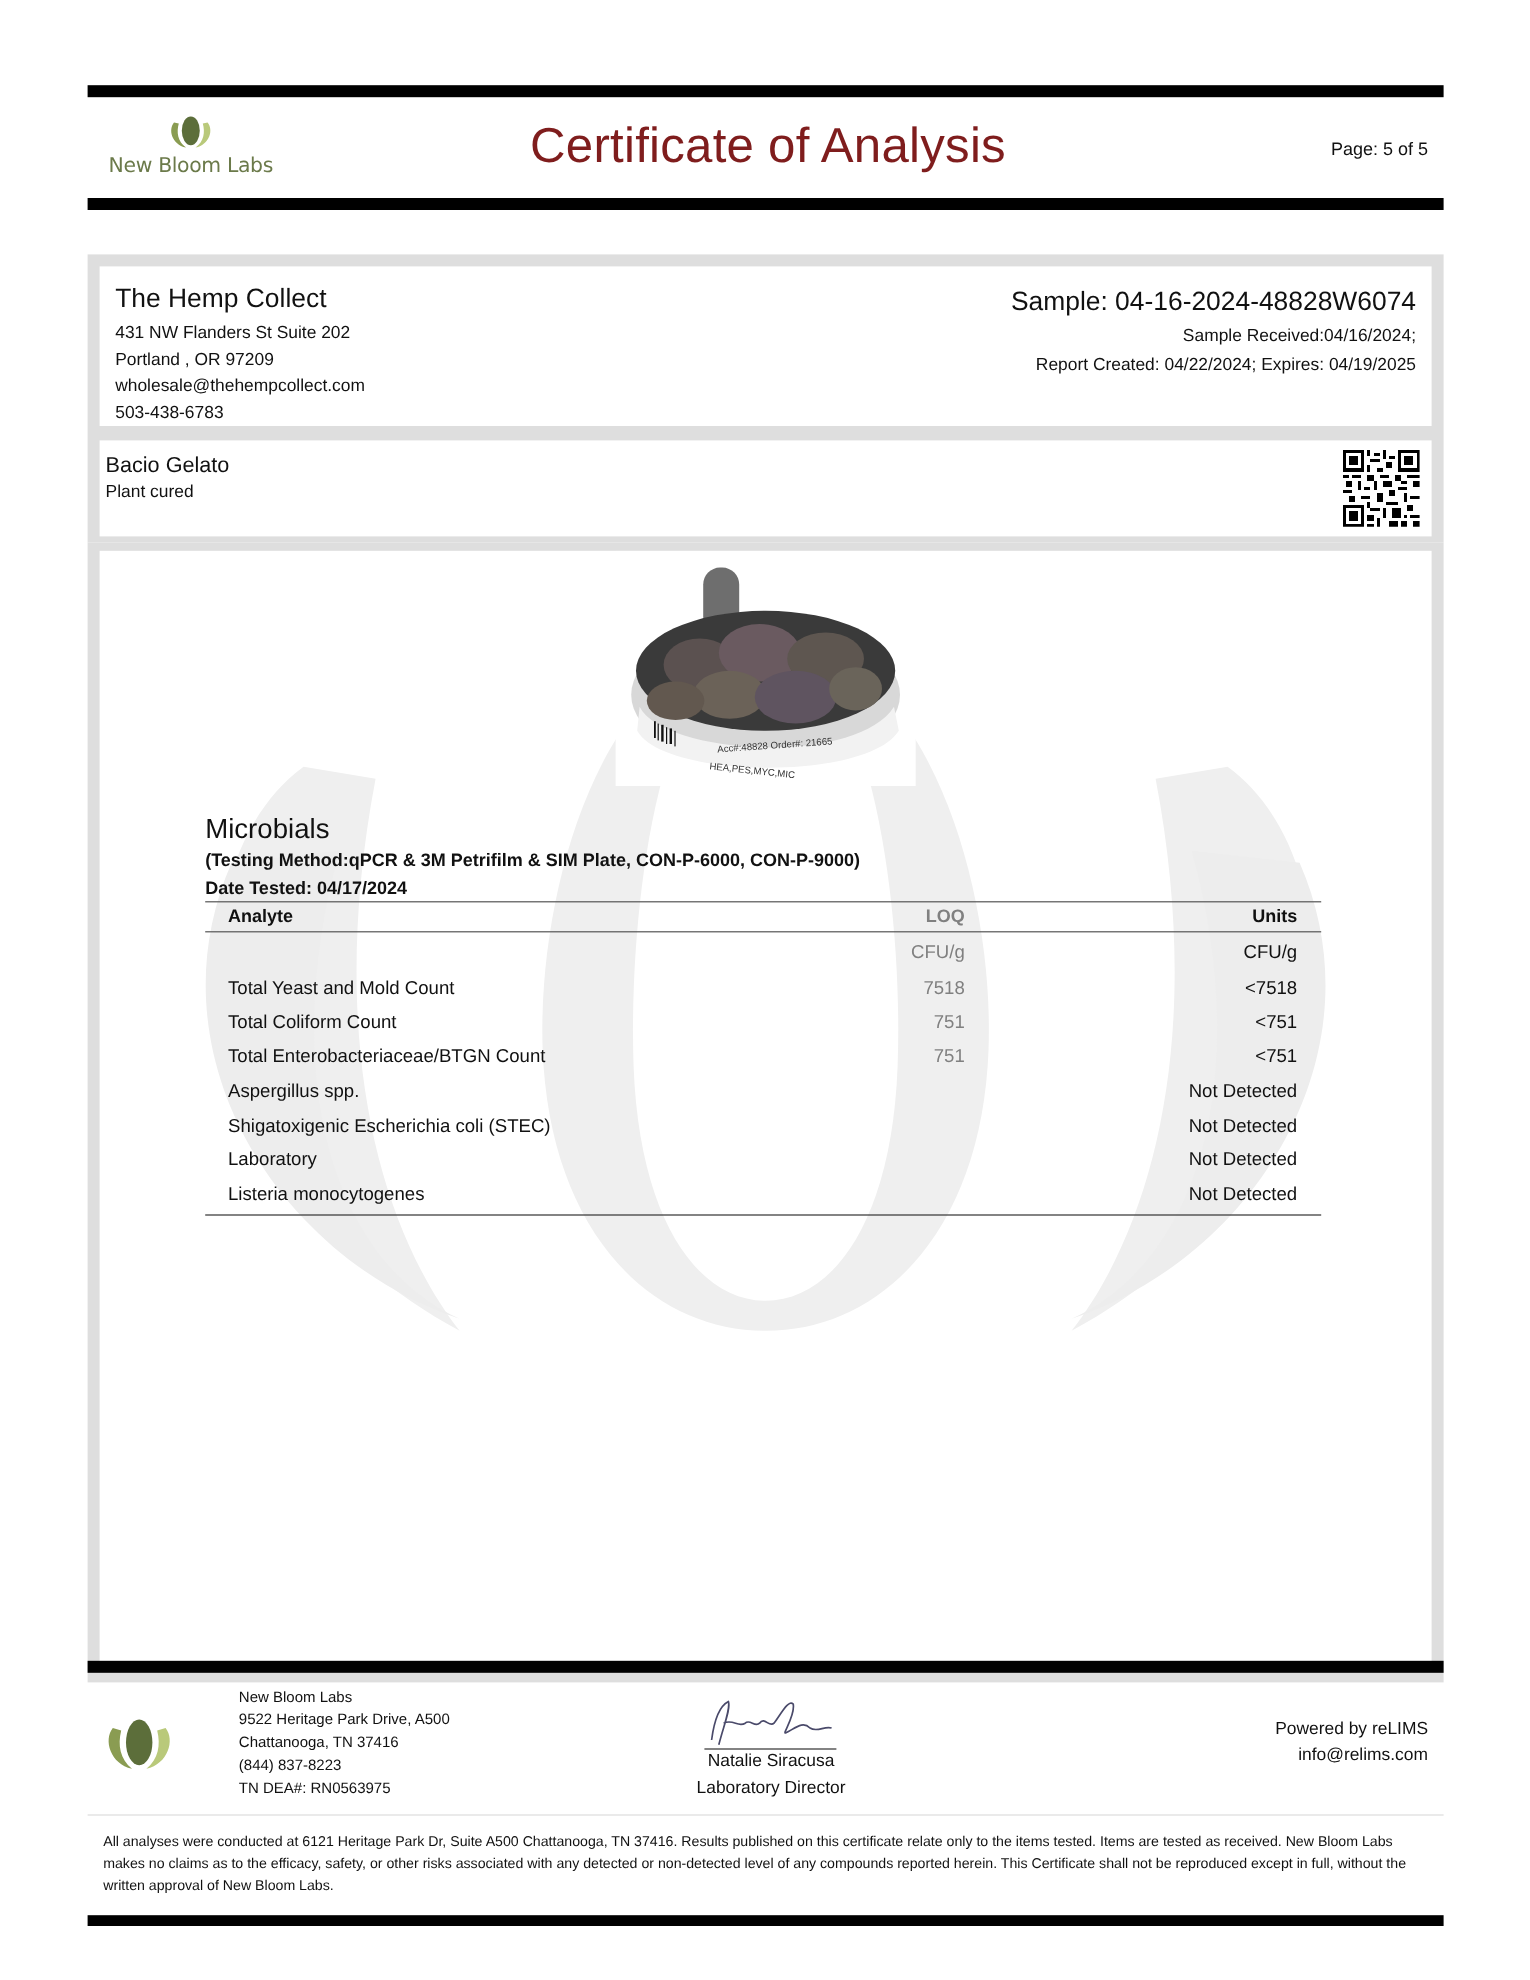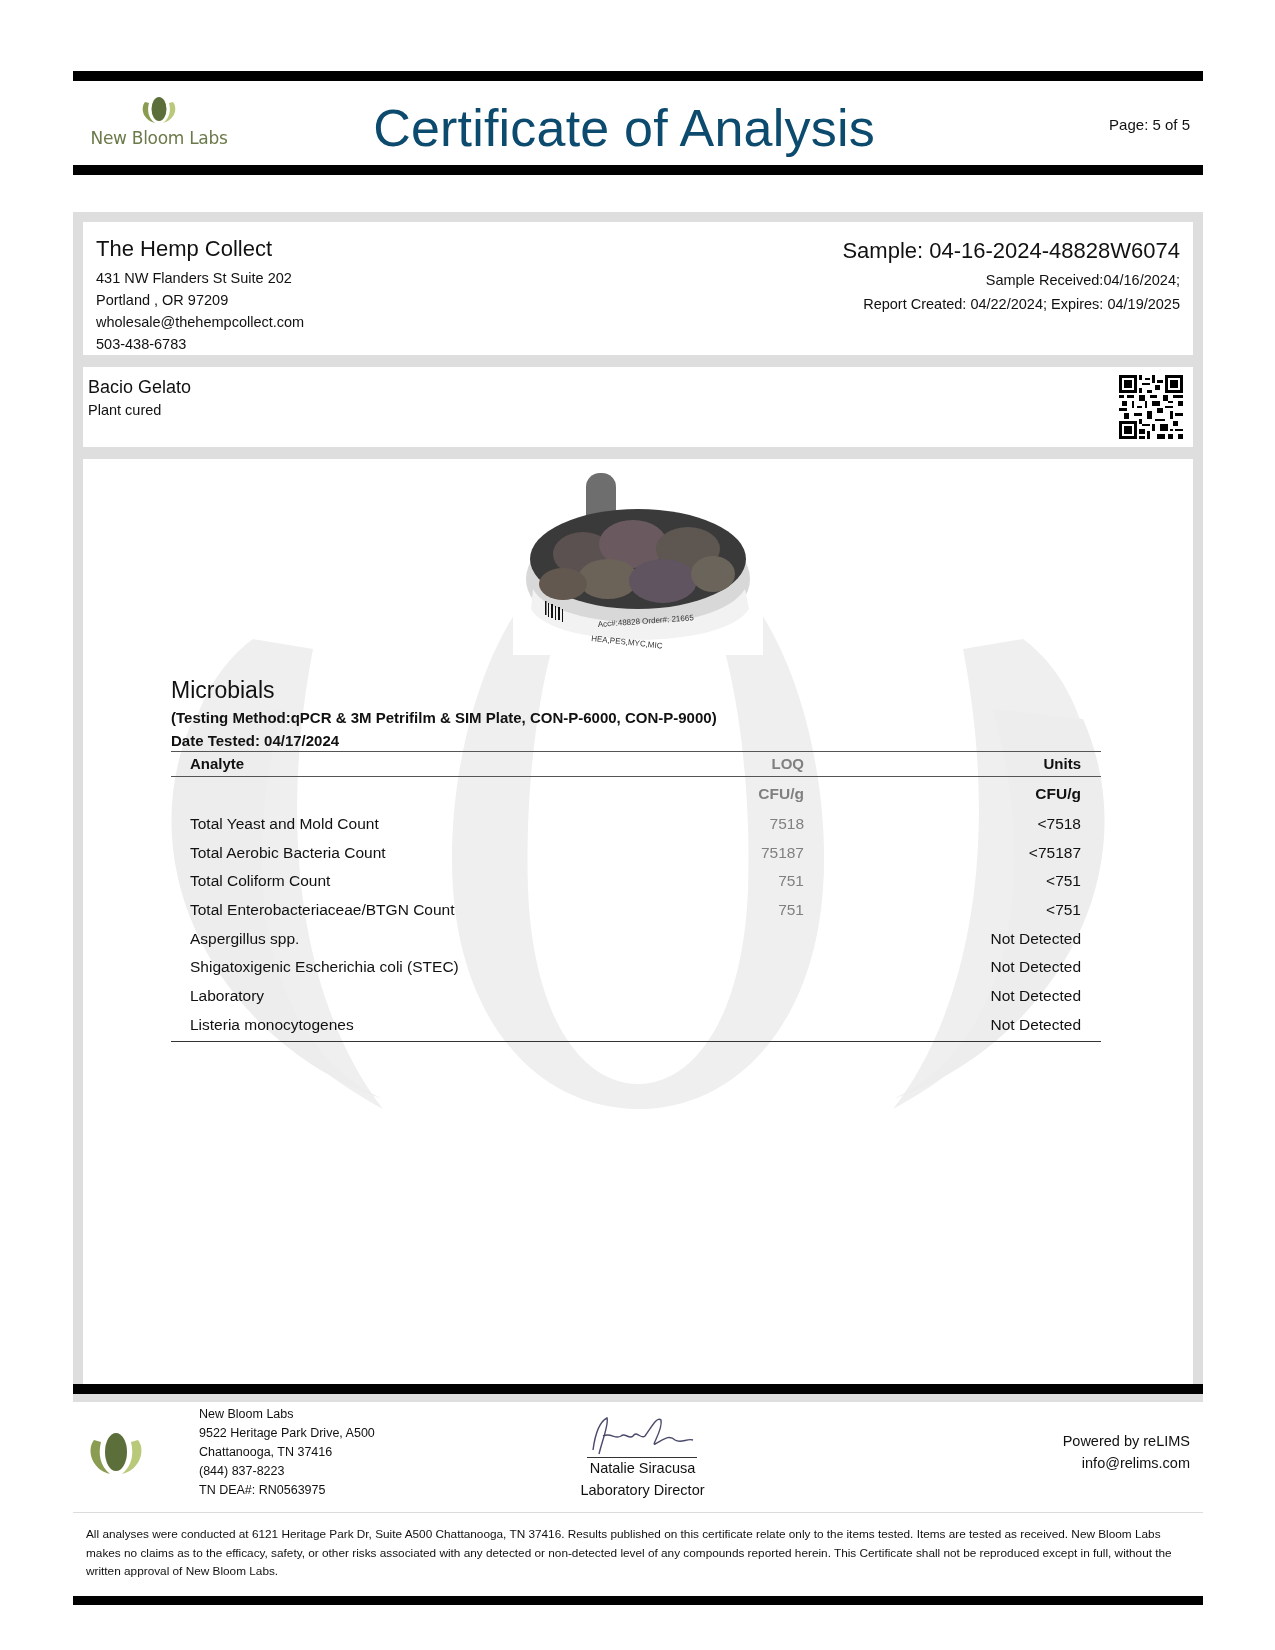--- a/index.html
+++ b/index.html
@@ -9,21 +9,21 @@
   .bar { position: absolute; left: 73px; width: 1130px; background: #000; }
   .bar-top { top: 71px; height: 10px; }
   .bar-mid { top: 165px; height: 10px; }
   .bar-foot { top: 1384px; height: 10px; }
   .bar-bottom { top: 1596px; height: 9px; }
 
   
   .logo { position: absolute; left: 86px; top: 96px; width: 146px; height: 56px; }
   .logo-mark { position: absolute; left: 50%; top: 0; transform: translateX(-50%); width: 40px; height: 30px; }
   .logo-text { position: absolute; left: 0; top: 32px; width: 146px; text-align: center; font-family: "DejaVu Sans", sans-serif; font-size: 17px; color: #6b7a4a; letter-spacing: -0.3px; }
-  .doc-title { position: absolute; left: 344px; top: 98px; width: 560px; text-align: center; font-size: 52px; color: #0c4a6e; letter-spacing: 0.2px; }
+  .doc-title { position: absolute; left: 360px; top: 98px; width: 560px; text-align: center; font-size: 41px; color: #7f1d1d; letter-spacing: 0.2px; }
   .page-num { position: absolute; right: 85px; top: 116px; font-size: 15px; color: #111; }
 
   
   .frame { position: absolute; left: 73px; width: 1130px; background: #dedede; margin-top: 37px; }
   .frame-inner { position: absolute; background: #ffffff; }
 
   .f1 { top: 175px; height: 148px; }
   .f1 .frame-inner { left: 10px; right: 10px; top: 10px; bottom: 5px; }
   .f2 { top: 323px; height: 92px; }
   .f2 .frame-inner { left: 10px; right: 10px; top: 7px; bottom: 5px; }
@@ -51,21 +51,21 @@
   .tbl-head { position: relative; height: 26px; border-top: 1.5px solid #555; border-bottom: 1.5px solid #555; }
   .th { position: absolute; top: 3px; font-size: 15px; font-weight: bold; }
   .th-analyte { left: 19px; }
   .th-loq { right: 297px; color: #808080; }
   .th-units { right: 20px; }
   .row { position: relative; height: 28.7px; font-size: 15.5px; }
   .row .c-analyte { position: absolute; left: 19px; top: 4px; text-align: center; }
   .row .c-loq { position: absolute; right: 297px; top: 4px; color: #808080; }
   .row .c-units { position: absolute; right: 20px; top: 4px; }
   .row-units { height: 34px; }
-  .row-units .c-loq, .row-units .c-units { top: 8px; font-weight: bold; }
+  .row-units .c-loq, .row-units .c-units { top: 8px; }
   .tbl-end { border-top: 1.5px solid #333; }
 
   
   .foot-logo { position: absolute; left: 86px; top: 1430px; width: 60px; height: 48px; }
   .lab-line { position: absolute; left: 199px; font-size: 12.5px; color: #111; }
   .sig { position: absolute; left: 585px; top: 1410px; width: 110px; height: 48px; }
   .sig-line { position: absolute; left: 587px; top: 1457px; width: 110px; height: 1px; background: #333; }
   .director-name { position: absolute; left: 540px; top: 1460px; width: 205px; text-align: center; font-size: 14.5px; }
   .director-title { position: absolute; left: 540px; top: 1482px; width: 205px; text-align: center; font-size: 14.5px; }
   .powered { position: absolute; right: 85px; top: 1433px; font-size: 14.5px; text-align: right; }
@@ -222,25 +222,20 @@
         <span class="c-analyte"></span>
         <span class="c-loq">CFU/g</span>
         <span class="c-units">CFU/g</span>
       </div>
       <div class="row">
         <span class="c-analyte">Total Yeast and Mold Count</span>
         <span class="c-loq">7518</span>
         <span class="c-units">&lt;7518</span>
       </div>
       <div class="row">
-        <span class="c-analyte">Total Aerobic Bacteria Count</span>
-        <span class="c-loq">75187</span>
-        <span class="c-units">&lt;75187</span>
-      </div>
-      <div class="row">
         <span class="c-analyte">Total Coliform Count</span>
         <span class="c-loq">751</span>
         <span class="c-units">&lt;751</span>
       </div>
       <div class="row">
         <span class="c-analyte">Total Enterobacteriaceae/BTGN Count</span>
         <span class="c-loq">751</span>
         <span class="c-units">&lt;751</span>
       </div>
       <div class="row">

